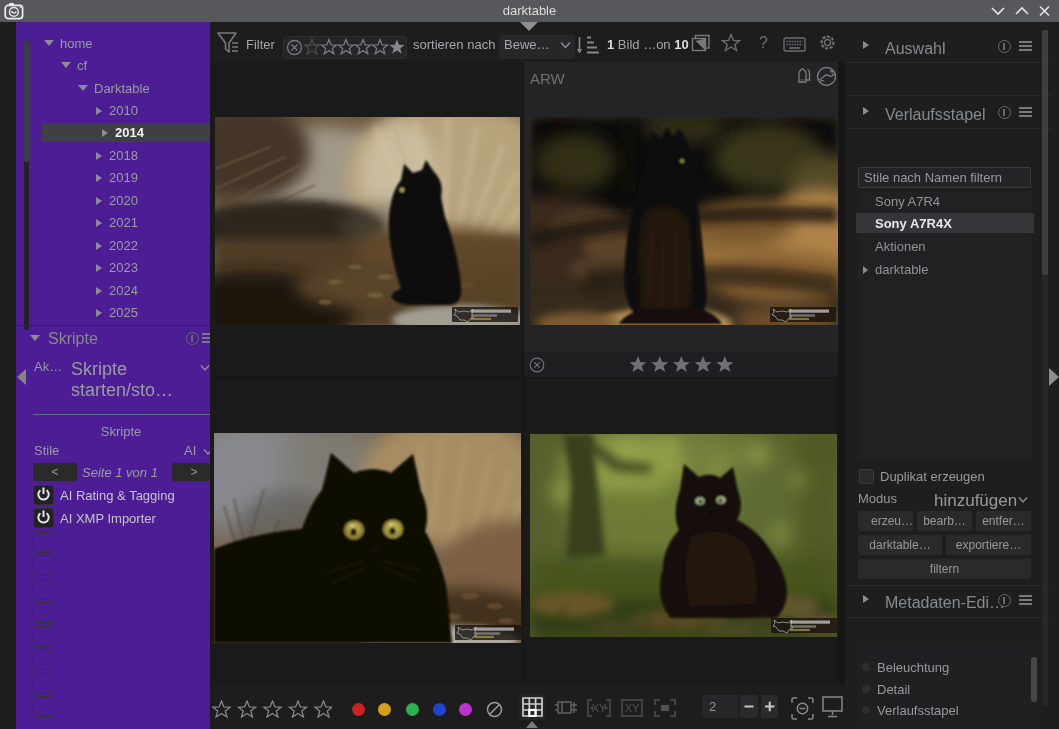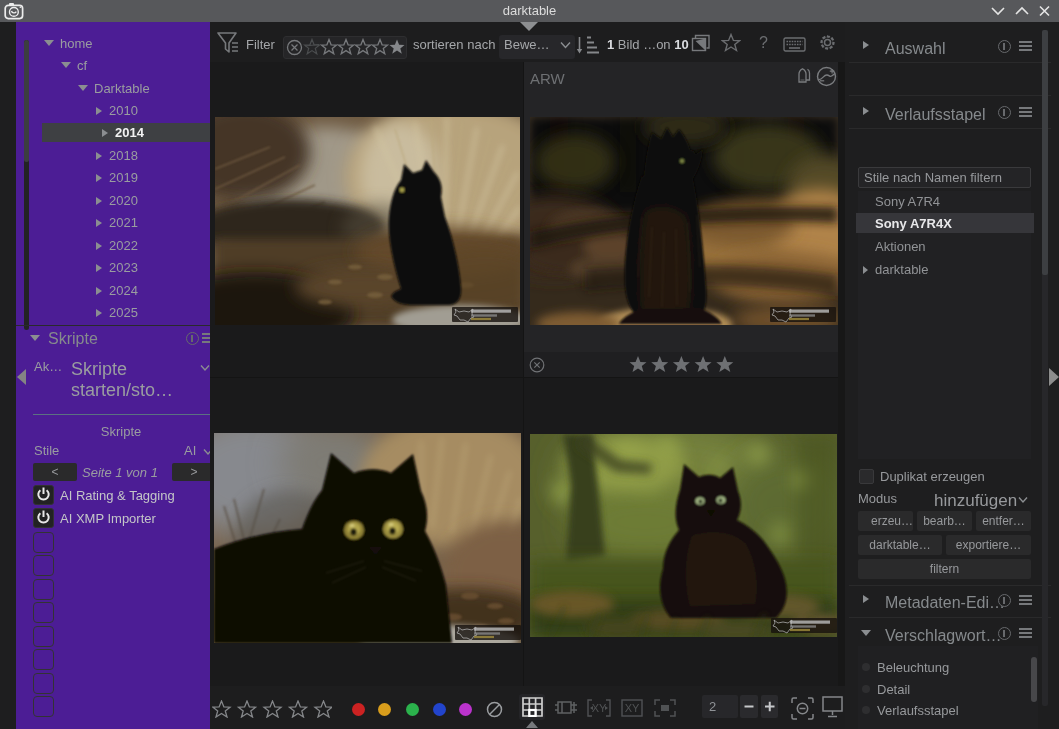--- a/index.html
+++ b/index.html
@@ -574,30 +574,20 @@
       <span class="tri-r abs" style="left:18px; top:6px;"></span>
       <span class="htxt" style="left:40px;">Metadaten-Edi…</span>
       <span class="icon-reset" style="left:153px; top:5px;"></span>
       <span class="icon-menu" style="left:174px; top:6px;">
           <b></b>
           <i></i>
           <u></u>
         </span>
     </div>
     <div class="mod-sep" style="top:595px; left:4px; width:202px;"></div>
-    <div class="mod-head" style="top:600px;">
-      <span class="tri-d abs" style="left:16px; top:8px;"></span>
-      <span class="htxt" style="left:40px;">Verschlagwort…</span>
-      <span class="icon-reset" style="left:153px; top:5px;"></span>
-      <span class="icon-menu" style="left:174px; top:6px;">
-          <b></b>
-          <i></i>
-          <u></u>
-        </span>
-    </div>
 
     <div class="abs" style="left:13px; top:624px; width:180px; height:83px; background:#202022;"></div>
     <div class="abs" style="left:17px; top:641px; width:8px; height:8px; border-radius:50%; background:#2e2e30;"></div>
     <div class="abs" style="left:32px; top:638px; color:#97999c; font-size:13px;">Beleuchtung</div>
     <div class="abs" style="left:17px; top:663px; width:8px; height:8px; border-radius:50%; background:#2e2e30;"></div>
     <div class="abs" style="left:32px; top:660px; color:#97999c; font-size:13px;">Detail</div>
     <div class="abs" style="left:17px; top:684px; width:8px; height:8px; border-radius:50%; background:#2e2e30;"></div>
     <div class="abs" style="left:32px; top:681px; color:#97999c; font-size:13px;">Verlaufsstapel</div>
     <div class="abs" style="left:186px; top:635px; width:6px; height:45px; background:#47474a; border-radius:3px;"></div>
 

